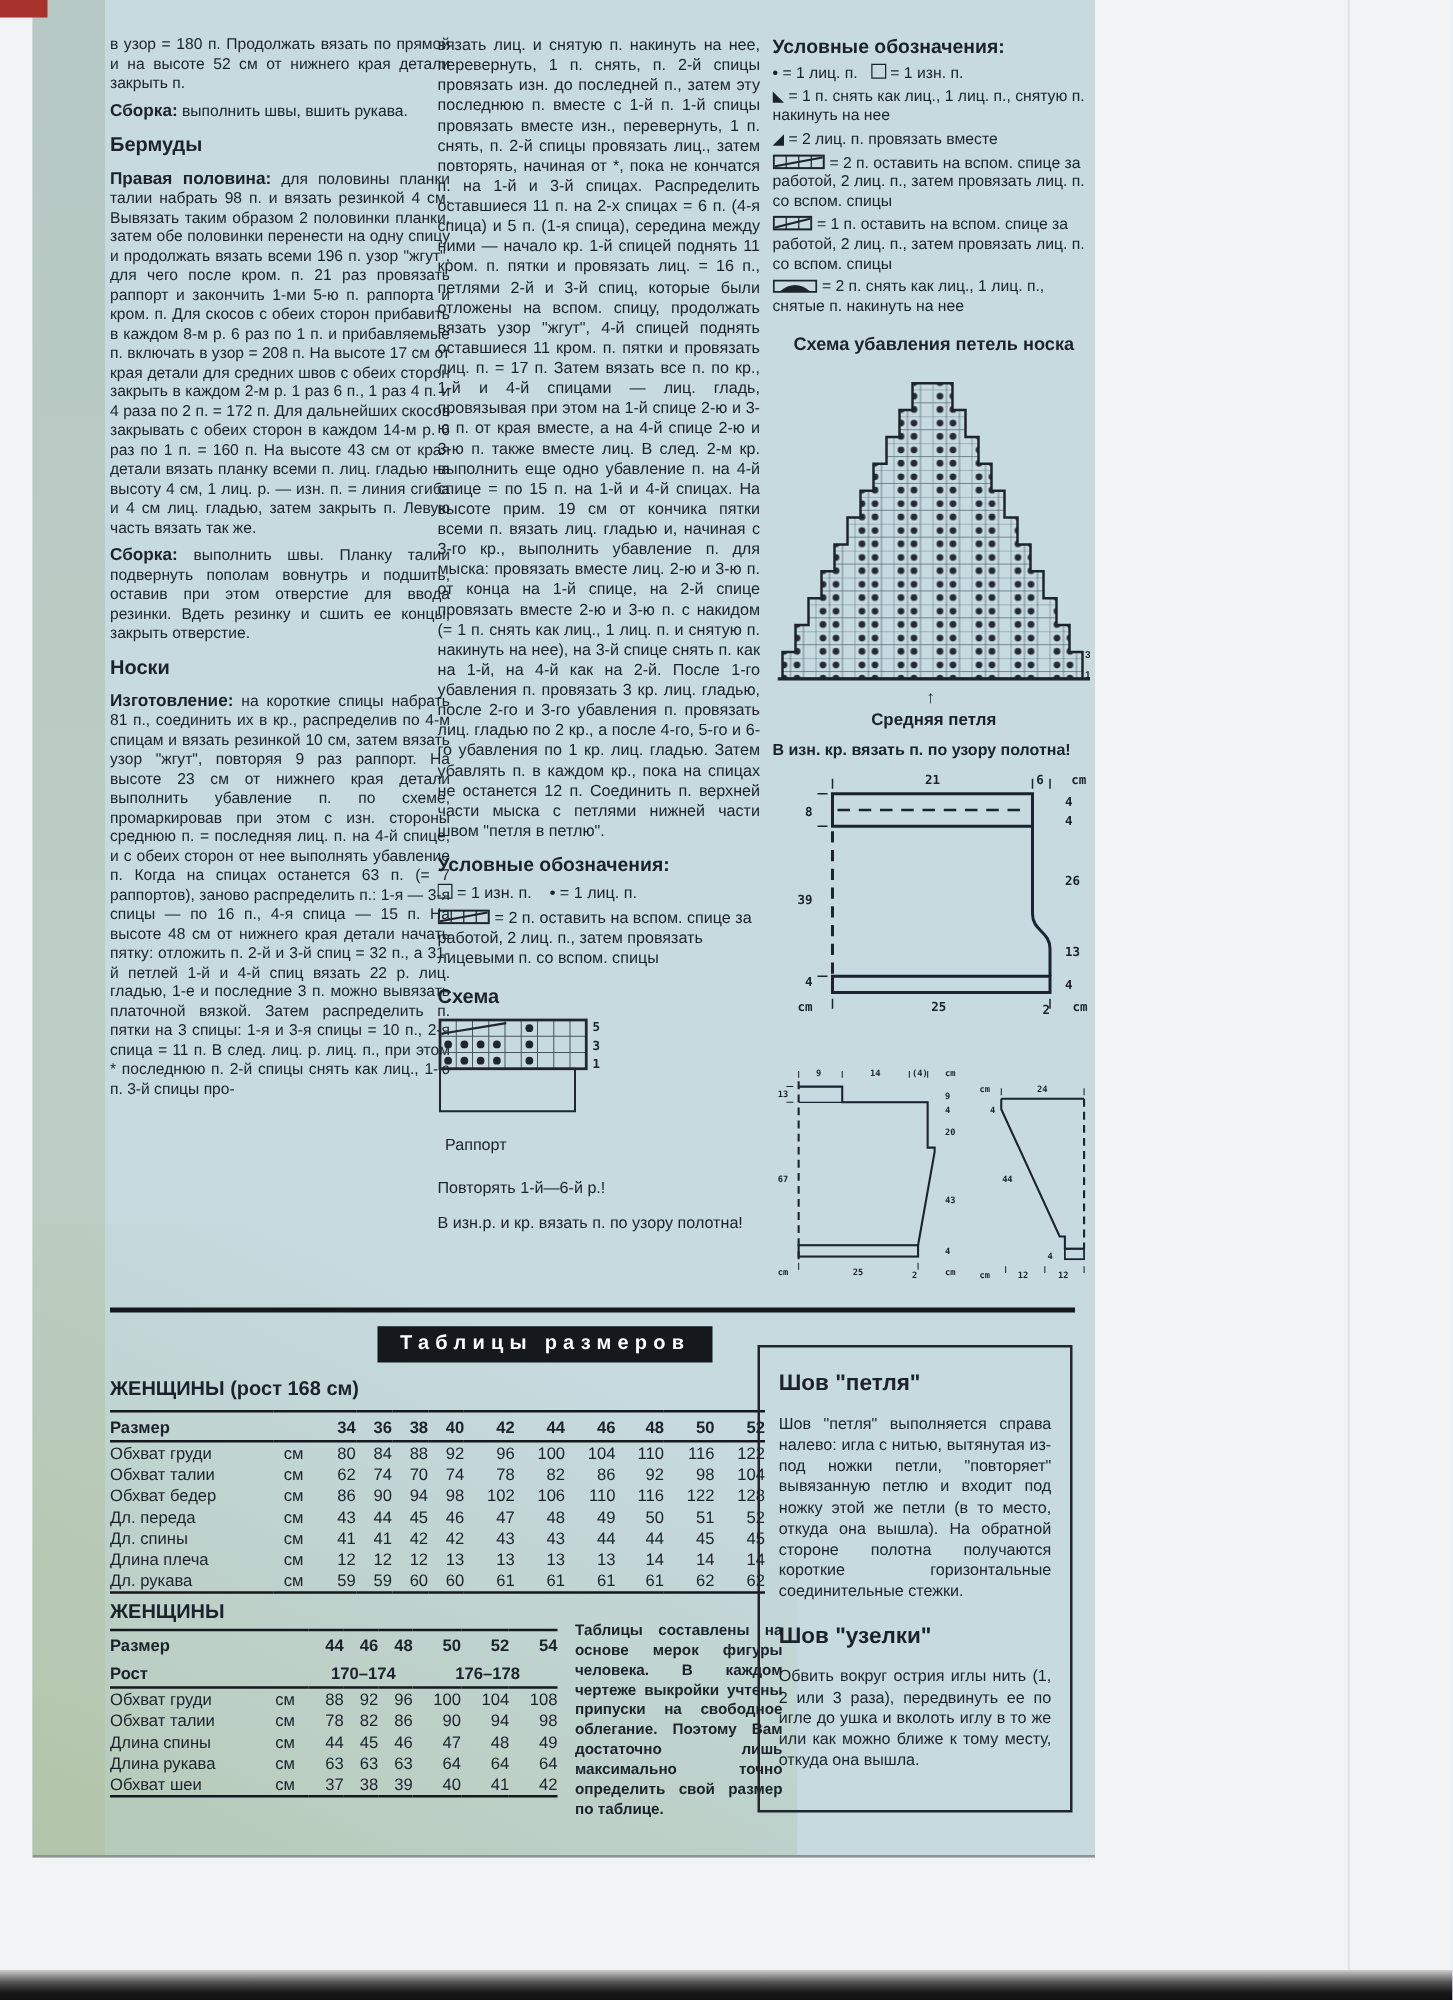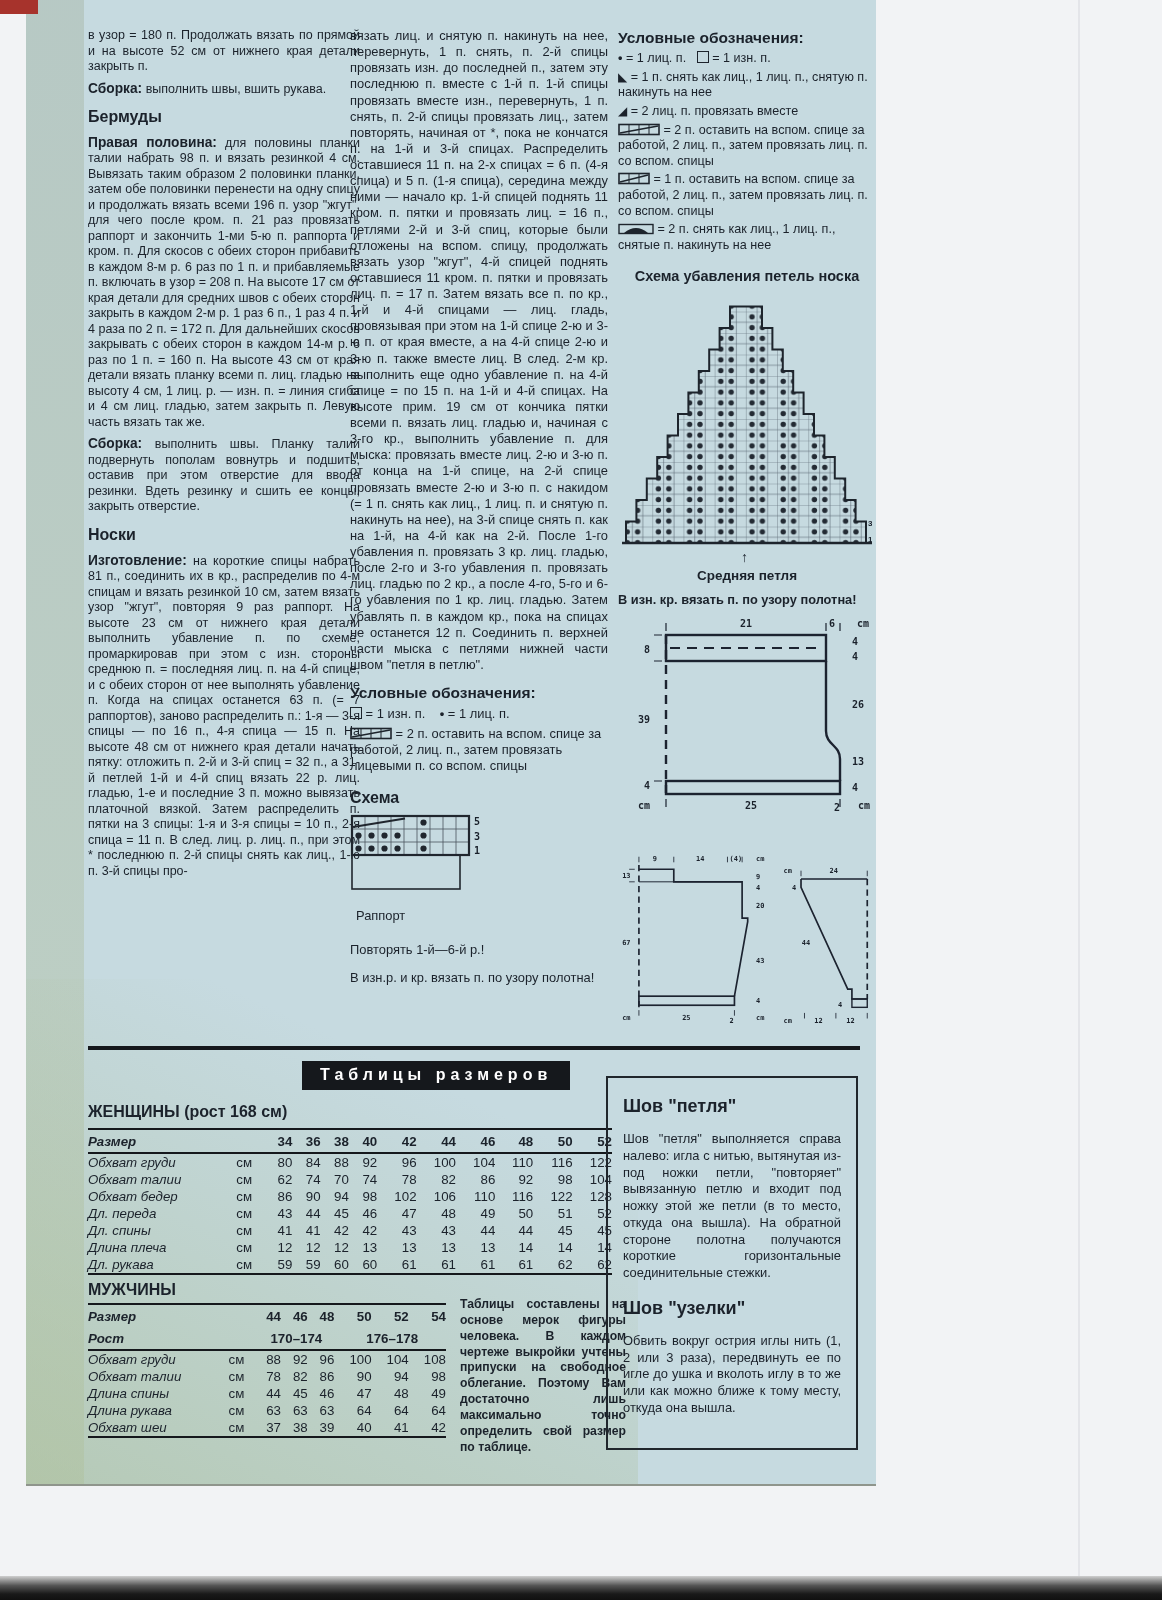--- a/index.html
+++ b/index.html
@@ -40,21 +40,21 @@
 
   .tables-rule{position:absolute;left:62px;top:1046px;width:772px;height:4px;background:#15181c;}
   .tables-badge{position:absolute;left:276px;top:1061px;background:#15181c;color:#ffffff;
     font-weight:bold;font-size:16px;letter-spacing:5px;padding:5px 18px 6px;}
   .w-title{position:absolute;left:62px;top:1103px;font-size:16px;font-weight:bold;}
   .m-title{position:absolute;left:62px;top:1281px;font-size:16px;font-weight:bold;}
   table.sizes{border-collapse:collapse;position:absolute;border-top:2px solid #15181c;border-bottom:2px solid #15181c;}
   #women-table{left:62px;top:1128px;width:524px;}
   #men-table{left:62px;top:1303px;width:358px;}
   table.sizes td{font-size:13.3px;text-align:right;padding:1px 0 1px 4px;white-space:nowrap;}
-  table.sizes td.lbl{text-align:left;padding-left:0;font-style:italic;}
+  table.sizes td.lbl{text-align:left;padding-left:0;}
   table.sizes td.unit{text-align:left;padding-left:8px;}
   table.sizes tr.head td{font-weight:bold;padding-top:4px;padding-bottom:3px;}
   table.sizes tr.rule td{border-bottom:2px solid #15181c;}
   table.sizes td.ctr{text-align:center;}
   .tbl-note{position:absolute;left:434px;top:1297px;width:166px;font-size:12.2px;font-weight:bold;
     line-height:1.3;text-align:justify;}
   .seam-box{position:absolute;left:580px;top:1076px;width:252px;height:374px;border:2px solid #20262c;
     padding:16px 15px;box-sizing:border-box;}
   .seam-box h4{font-size:18px;margin:2px 0 14px;}
   .seam-box p{font-size:12.9px;line-height:1.3;text-align:justify;margin:0 0 16px;}
@@ -359,21 +359,21 @@
           <td class="num">60</td>
           <td class="num">61</td>
           <td class="num">61</td>
           <td class="num">61</td>
           <td class="num">61</td>
           <td class="num">62</td>
           <td class="num">62</td>
         </tr>
       </tbody>
     </table>
-  <div class="m-title">МУЖЧИНЫ</div>
+  <div class="m-title">ЖЕНЩИНЫ</div>
   <table class="sizes" id="men-table">
       <tbody>
         <tr class="head">
           <td class="lbl">Размер</td>
           <td class="unit"></td>
           <td class="num">44</td>
           <td class="num">46</td>
           <td class="num">48</td>
           <td class="num">50</td>
           <td class="num">52</td>

